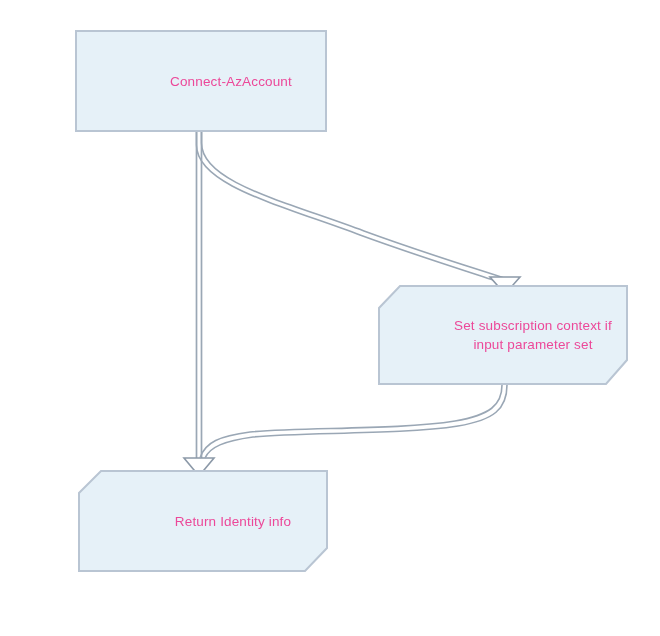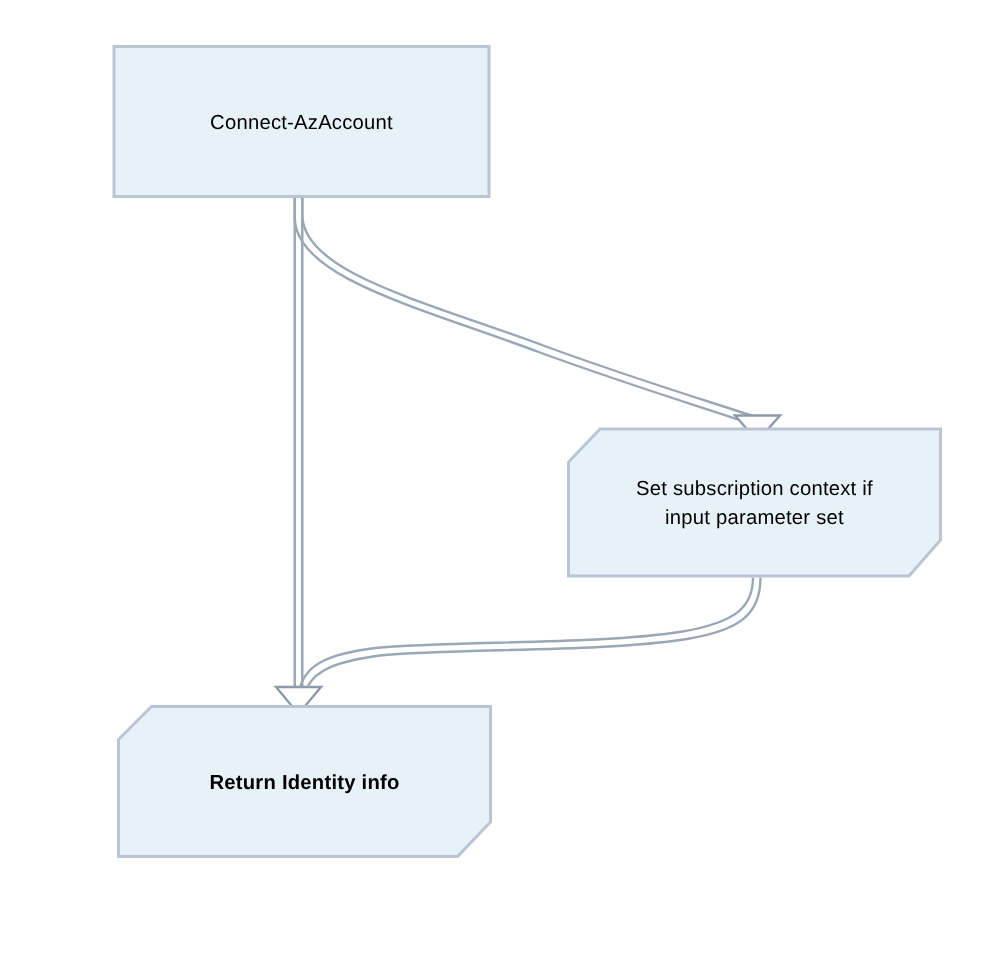--- a/index.html
+++ b/index.html
@@ -21,31 +21,32 @@
     top: 0;
     width: 660px;
     height: 636px;
   }
   .node-label {
     position: absolute;
     display: flex;
     align-items: center;
     justify-content: center;
     text-align: center;
-    color: #000000;
+    color: #ec4899;
     font-size: 13.5px;
     line-height: 19px;
     letter-spacing: 0.15px;
     white-space: pre-line;
     pointer-events: none;
+    margin-left: 30px;
     -webkit-font-smoothing: antialiased;
   }
   #label-connect  { left: 75px;  top: 30px;  width: 252px; height: 102px; }
   #label-setsub   { left: 378px; top: 285px; width: 250px; height: 100px; padding: 0 20px; box-sizing: border-box; }
-  #label-return   { left: 78px;  top: 470px; width: 250px; height: 102px; font-weight: bold; }
+  #label-return   { left: 78px;  top: 470px; width: 250px; height: 102px; }
 </style>
 </head>
 <body>
 
 <svg id="diagram-canvas" viewBox="0 0 660 636" xmlns="http://www.w3.org/2000/svg">
 
   <g>
 
     <g>
       <path d="M 196.5 132 L 196.5 145 C 196.5 185 280 205 360 235 C 420 257 470 272 502 283" fill="none" stroke="#9aa7b5" stroke-width="1.6"></path>

